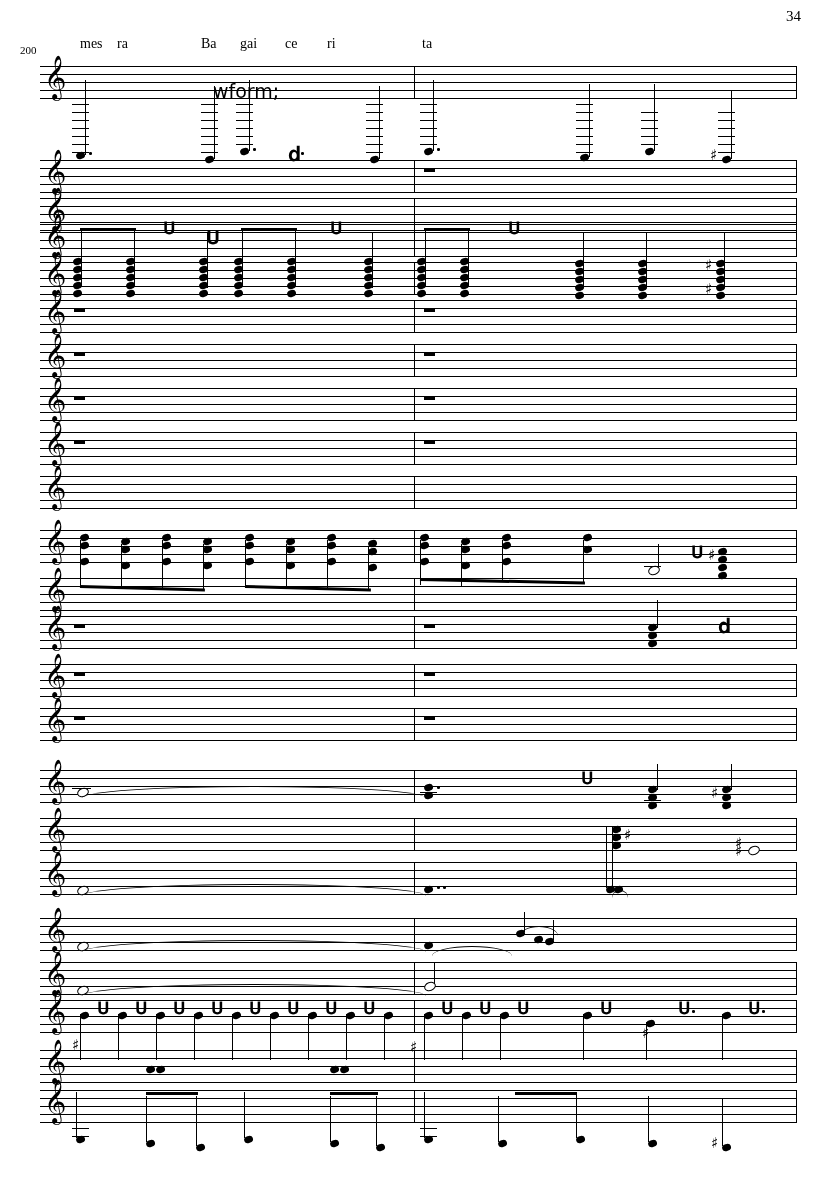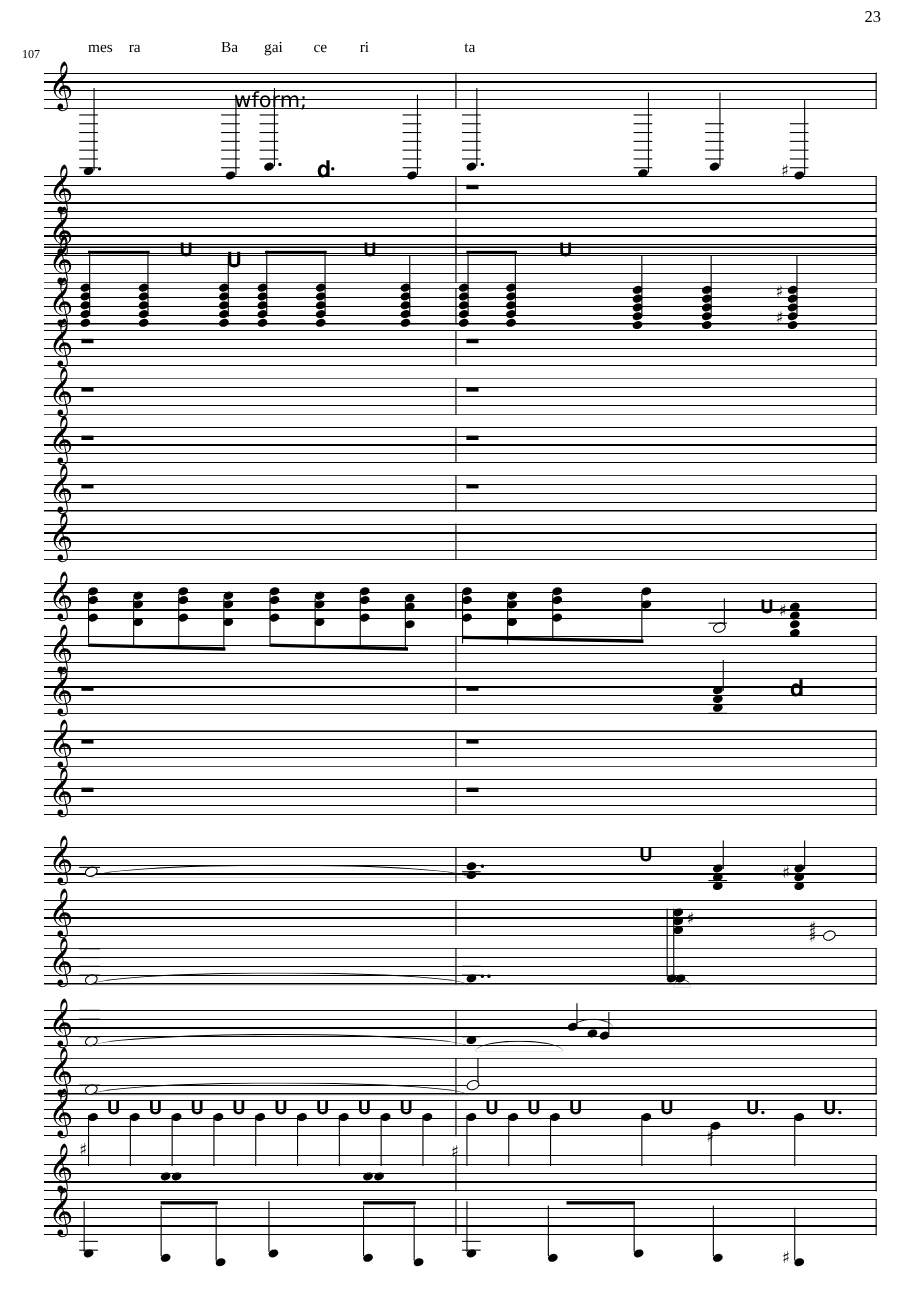--- a/index.html
+++ b/index.html
@@ -37,22 +37,22 @@
   .acc{position:absolute;font-size:15px;line-height:1;font-family:"DejaVu Sans",sans-serif;}
   .slurbox{position:absolute;border-top:1.3px solid #000;border-radius:50% 50% 0 0 / 100% 100% 0 0;height:11px;}
   .rest-q{position:absolute;font-size:21px;line-height:1;font-family:"DejaVu Sans",sans-serif;}
   .rest-8{position:absolute;font-size:17px;line-height:1;font-family:"DejaVu Sans",sans-serif;}
 </style>
 </head>
 <body>
 
 <div id="sheet">
 
-  <div class="page-num">23</div>
-  <div class="measure-num" style="left:20px;top:44px;">107</div>
+  <div class="page-num">34</div>
+  <div class="measure-num" style="left:20px;top:44px;">200</div>
 
   <div class="lyric" style="left:80px;top:36px;">mes</div>
   <div class="lyric" style="left:117px;top:36px;">ra</div>
   <div class="lyric" style="left:201px;top:36px;">Ba</div>
   <div class="lyric" style="left:240px;top:36px;">gai</div>
   <div class="lyric" style="left:285px;top:36px;">ce</div>
   <div class="lyric" style="left:327px;top:36px;">ri</div>
   <div class="lyric" style="left:422px;top:36px;">ta</div>
 
   <div class="staff" style="left:40px;top:66px;width:757px;"></div>

